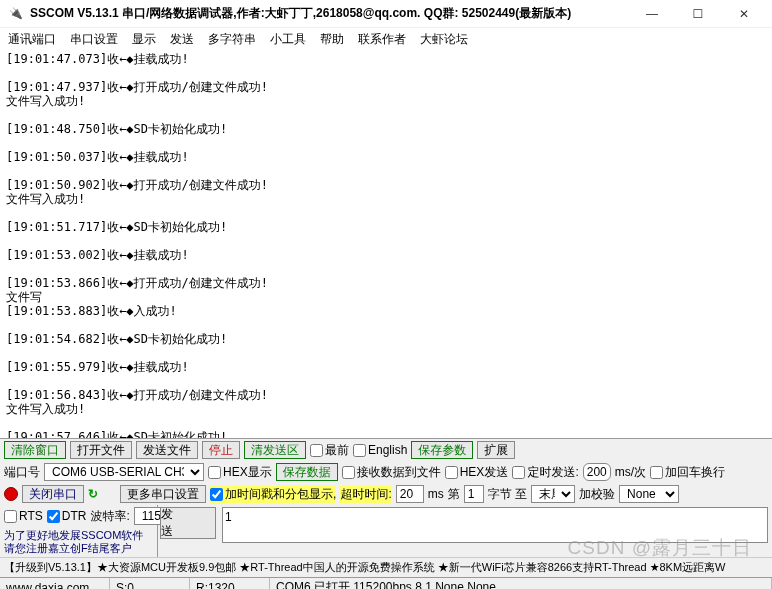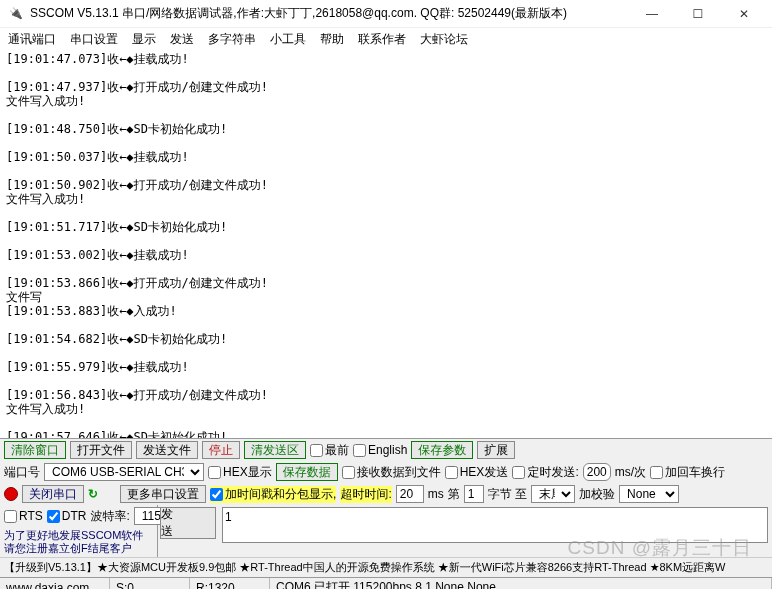--- a/index.html
+++ b/index.html
@@ -1,19 +1,19 @@
 <!DOCTYPE html>
 <html><head>
 <meta charset="utf-8">
 <style>
 *{box-sizing:border-box;margin:0;padding:0;font-family:"Microsoft YaHei","SimSun",Arial,sans-serif;font-size:12px;}
 body{width:772px;height:589px;background:#fff;overflow:hidden;position:relative;}
 .titlebar{height:28px;display:flex;align-items:center;padding:0 8px;background:#fff;border-bottom:1px solid #eee;}
 .titlebar .icon{width:16px;height:16px;margin-right:6px;display:flex;align-items:center;justify-content:center;font-size:11px;}
-.titlebar .title{flex:1;color:#000;}
+.titlebar .title{flex:1;color:#000;font-weight:bold;}
 .titlebar .winbtns{display:flex;gap:18px;padding-right:6px;}
 .titlebar .winbtn{width:28px;text-align:center;color:#333;cursor:default;}
 .menubar{height:22px;display:flex;align-items:center;padding:0 8px;gap:14px;color:#000;}
 .menubar span{cursor:default;}
 .log{height:388px;overflow:hidden;padding:2px 6px;line-height:14px;font-family:"SimSun",monospace;color:#000;white-space:pre-wrap;}
 .ctrlarea{border-top:1px solid #999;background:#f0f0f0;}
 .row{display:flex;align-items:center;height:22px;padding:0 4px;gap:4px;white-space:nowrap;}
 .btn{background:#e8e8e8;border:1px solid #888;padding:0 6px;height:18px;line-height:16px;display:inline-flex;align-items:center;cursor:default;}
 .btn.green{color:#0a7a0a;border-color:#0a7a0a;}
 .btn.red{color:#b91c1c;}

